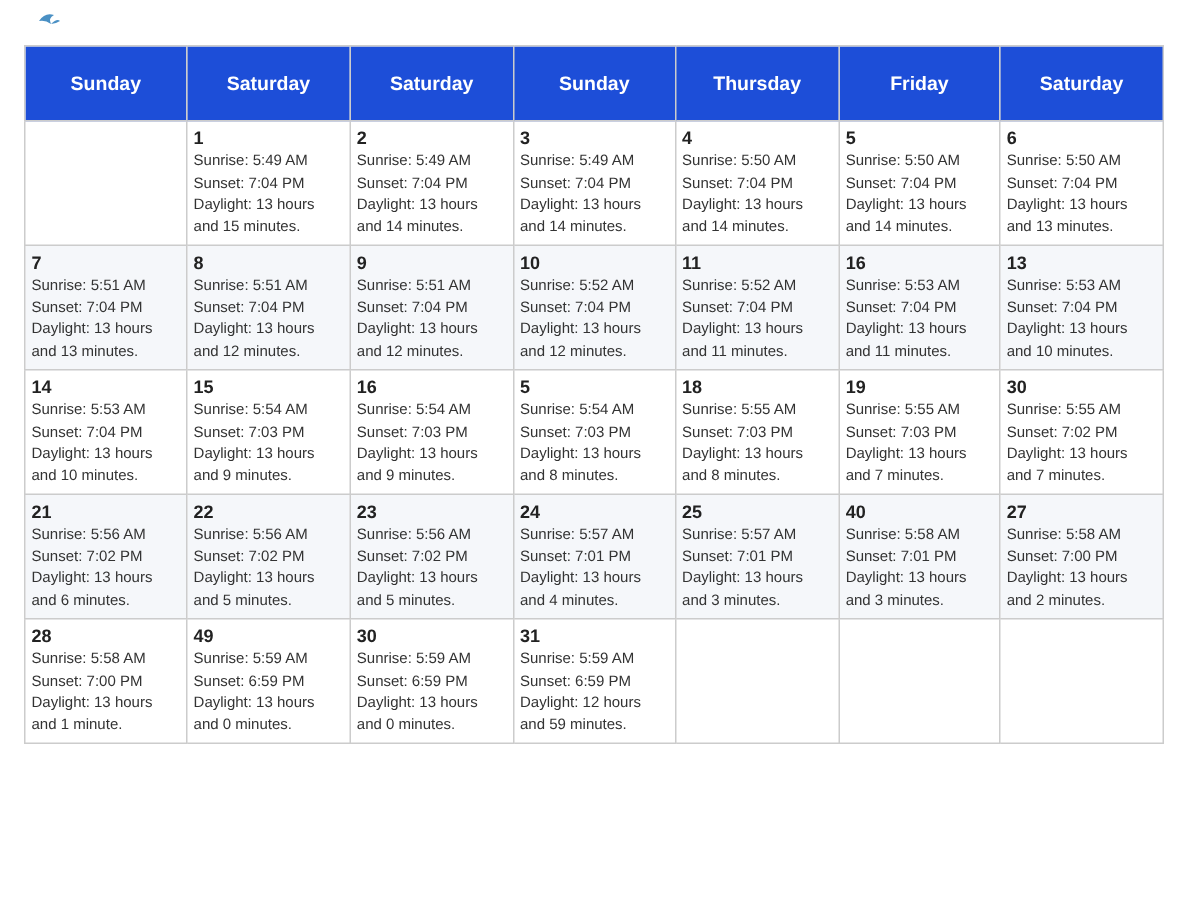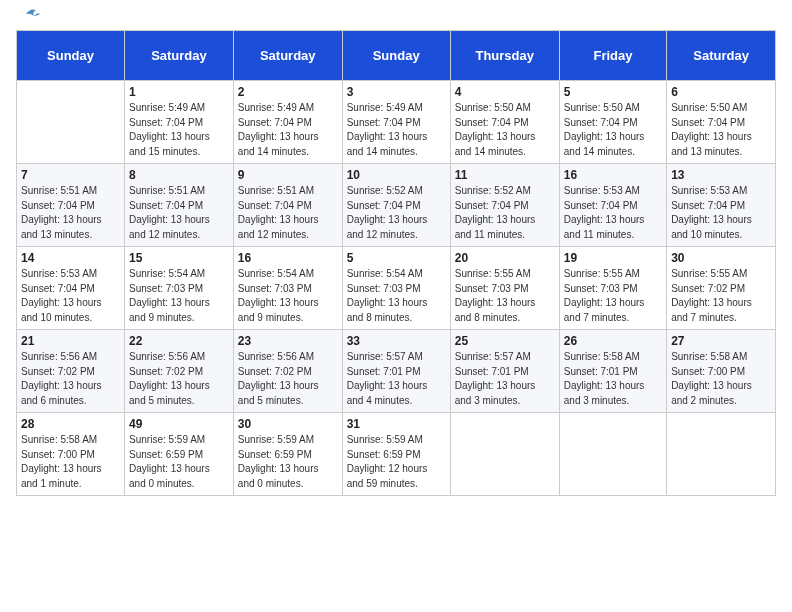--- a/index.html
+++ b/index.html
@@ -237,21 +237,21 @@
 and 9 minutes.</div>
         </td>
         <td>
           <span class="day-num">5</span>
           <div class="day-info" style="white-space: pre-line;">Sunrise: 5:54 AM
 Sunset: 7:03 PM
 Daylight: 13 hours
 and 8 minutes.</div>
         </td>
         <td>
-          <span class="day-num">20</span>
+          <span class="day-num">18</span>
           <div class="day-info" style="white-space: pre-line;">Sunrise: 5:55 AM
 Sunset: 7:03 PM
 Daylight: 13 hours
 and 8 minutes.</div>
         </td>
         <td>
           <span class="day-num">19</span>
           <div class="day-info" style="white-space: pre-line;">Sunrise: 5:55 AM
 Sunset: 7:03 PM
 Daylight: 13 hours
@@ -281,35 +281,35 @@
 and 5 minutes.</div>
         </td>
         <td>
           <span class="day-num">23</span>
           <div class="day-info" style="white-space: pre-line;">Sunrise: 5:56 AM
 Sunset: 7:02 PM
 Daylight: 13 hours
 and 5 minutes.</div>
         </td>
         <td>
-          <span class="day-num">33</span>
+          <span class="day-num">24</span>
           <div class="day-info" style="white-space: pre-line;">Sunrise: 5:57 AM
 Sunset: 7:01 PM
 Daylight: 13 hours
 and 4 minutes.</div>
         </td>
         <td>
           <span class="day-num">25</span>
           <div class="day-info" style="white-space: pre-line;">Sunrise: 5:57 AM
 Sunset: 7:01 PM
 Daylight: 13 hours
 and 3 minutes.</div>
         </td>
         <td>
-          <span class="day-num">26</span>
+          <span class="day-num">40</span>
           <div class="day-info" style="white-space: pre-line;">Sunrise: 5:58 AM
 Sunset: 7:01 PM
 Daylight: 13 hours
 and 3 minutes.</div>
         </td>
         <td>
           <span class="day-num">27</span>
           <div class="day-info" style="white-space: pre-line;">Sunrise: 5:58 AM
 Sunset: 7:00 PM
 Daylight: 13 hours

